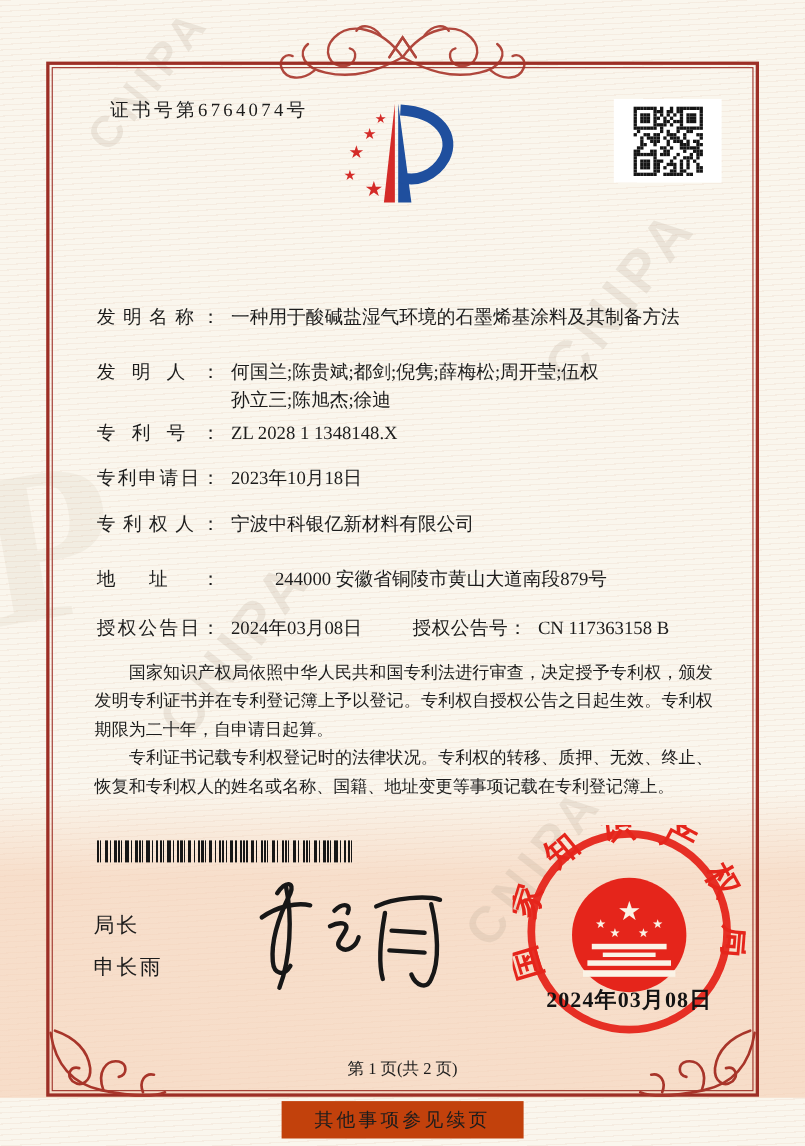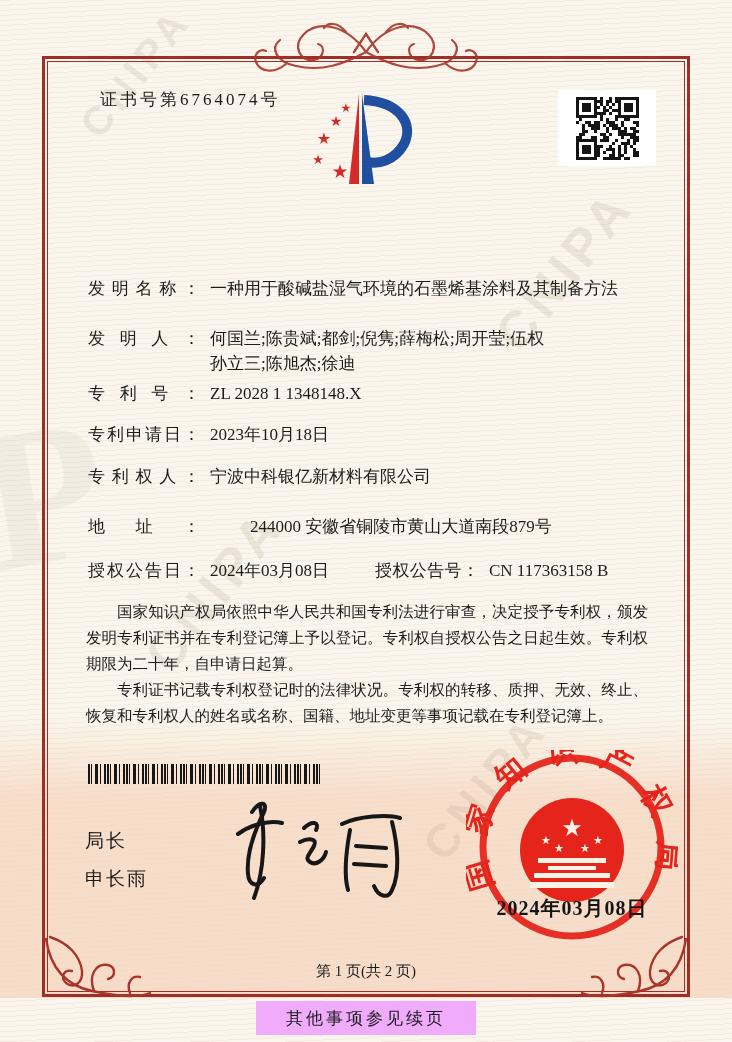--- a/index.html
+++ b/index.html
@@ -42,21 +42,21 @@
     background:repeating-linear-gradient(90deg,#161616 0 2px,rgba(0,0,0,0) 2px 3px,#161616 3px 4px,
       rgba(0,0,0,0) 4px 7px,#161616 7px 10px,rgba(0,0,0,0) 10px 12px,#161616 12px 13px,rgba(0,0,0,0) 13px 16px,
       #161616 16px 18px,rgba(0,0,0,0) 18px 19px);}
   .sig-title{position:absolute;left:85px;top:828px;z-index:4;font-size:19px;letter-spacing:2px;}
   .sig-name{position:absolute;left:85px;top:866px;z-index:4;font-size:19px;letter-spacing:2px;}
   .signature{position:absolute;left:200px;top:792px;z-index:4;}
   .seal{position:absolute;left:466px;top:750px;z-index:5;}
   .seal-date{position:absolute;left:492px;top:895px;width:160px;z-index:6;text-align:center;
              font-size:20px;font-weight:bold;color:#141414;letter-spacing:1px;}
   .pagenum{position:absolute;left:0;top:962px;width:100%;z-index:4;text-align:center;font-size:15px;}
-  .notebox{position:absolute;left:256px;top:1001px;width:220px;height:34px;z-index:4;background:#f0abfc;
+  .notebox{position:absolute;left:256px;top:1001px;width:220px;height:34px;z-index:4;background:#c2410c;
            display:flex;align-items:center;justify-content:center;font-size:17px;letter-spacing:3px;}
 </style>
 </head>
 <body>
 
 <div class="page">
 
   <div class="waves"></div>
   <div class="tint"></div>
 

